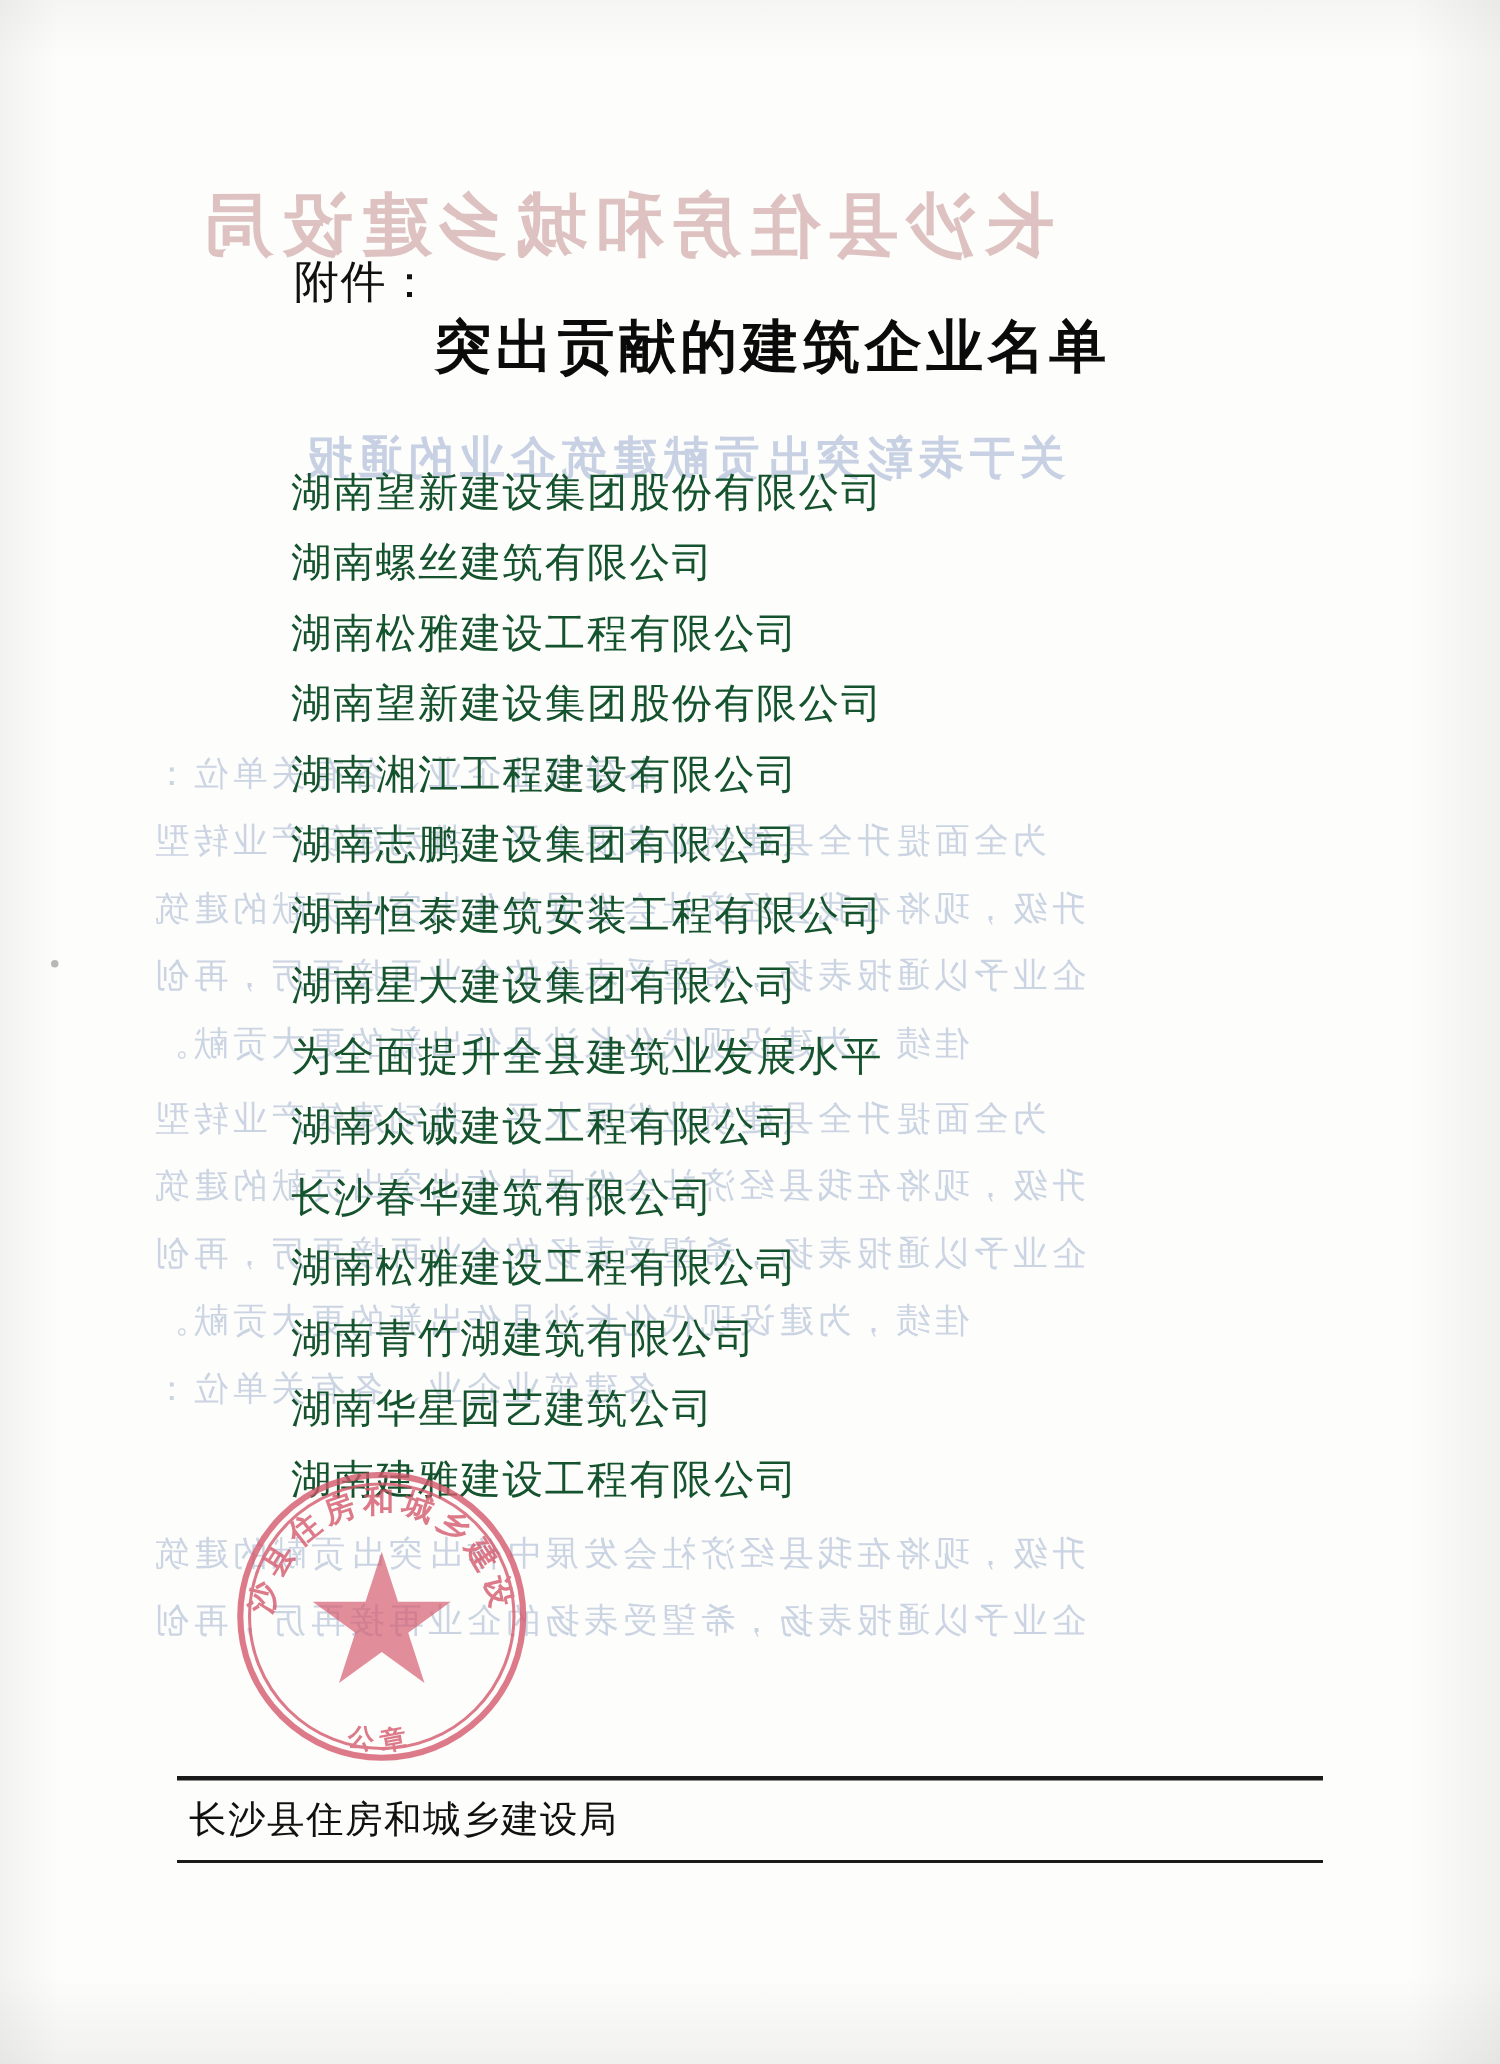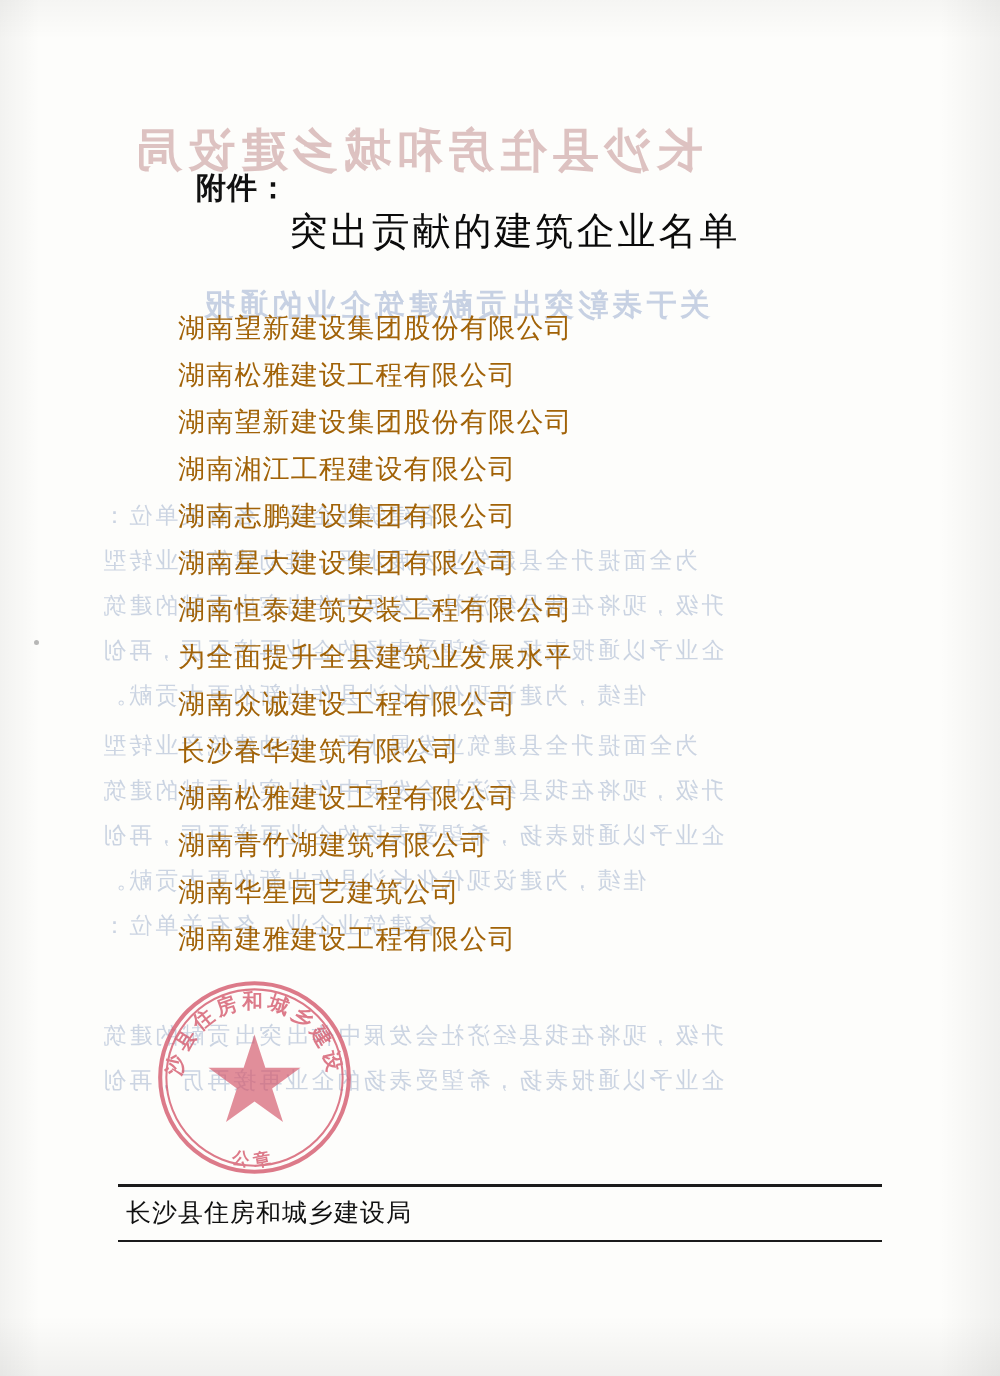--- a/index.html
+++ b/index.html
@@ -73,51 +73,52 @@
     position: absolute;
     inset: 0;
     z-index: 5;
   }
 
   .attachment-label {
     position: absolute;
     left: 196px;
     top: 168px;
     font-size: 30px;
-    font-weight: bold;
+    font-weight: normal;
     color: #111;
     letter-spacing: 1px;
     font-family: "Liberation Serif", serif;
   }
 
   .doc-title {
     position: absolute;
     left: 0;
     right: 0;
     top: 206px;
     text-align: center;
     font-size: 38px;
-    font-weight: normal;
+    font-weight: bold;
     color: #0b0b0b;
     letter-spacing: 3px;
     padding-left: 30px;
   }
 
   .company-list {
     position: absolute;
     left: 178px;
     top: 305px;
     width: 700px;
   }
   .company-item {
     font-size: 27px;
     line-height: 47px;
-    color: #a16207;
+    color: #14532d;
     letter-spacing: 1.2px;
     white-space: nowrap;
+    margin-left: 16px;
   }
   .list-note {
     font-size: 27px;
     line-height: 47px;
     color: #111;
     letter-spacing: 1.2px;
     padding-left: 68px;
     margin-top: 4px;
   }
 
@@ -204,26 +205,27 @@
   <div class="speck"></div>
 
   <div id="content">
 
     <div class="attachment-label">附件：</div>
 
     <div class="doc-title">突出贡献的建筑企业名单</div>
 
     <div class="company-list">
       <div class="company-item">湖南望新建设集团股份有限公司</div>
+      <div class="company-item">湖南螺丝建筑有限公司</div>
       <div class="company-item">湖南松雅建设工程有限公司</div>
       <div class="company-item">湖南望新建设集团股份有限公司</div>
       <div class="company-item">湖南湘江工程建设有限公司</div>
       <div class="company-item">湖南志鹏建设集团有限公司</div>
+      <div class="company-item">湖南恒泰建筑安装工程有限公司</div>
       <div class="company-item">湖南星大建设集团有限公司</div>
-      <div class="company-item">湖南恒泰建筑安装工程有限公司</div>
       <div class="company-item">为全面提升全县建筑业发展水平</div>
       <div class="company-item">湖南众诚建设工程有限公司</div>
       <div class="company-item">长沙春华建筑有限公司</div>
       <div class="company-item">湖南松雅建设工程有限公司</div>
       <div class="company-item">湖南青竹湖建筑有限公司</div>
       <div class="company-item">湖南华星园艺建筑公司</div>
       <div class="company-item">湖南建雅建设工程有限公司</div>
     </div>
 
     <svg class="seal" viewBox="0 0 200 200">

